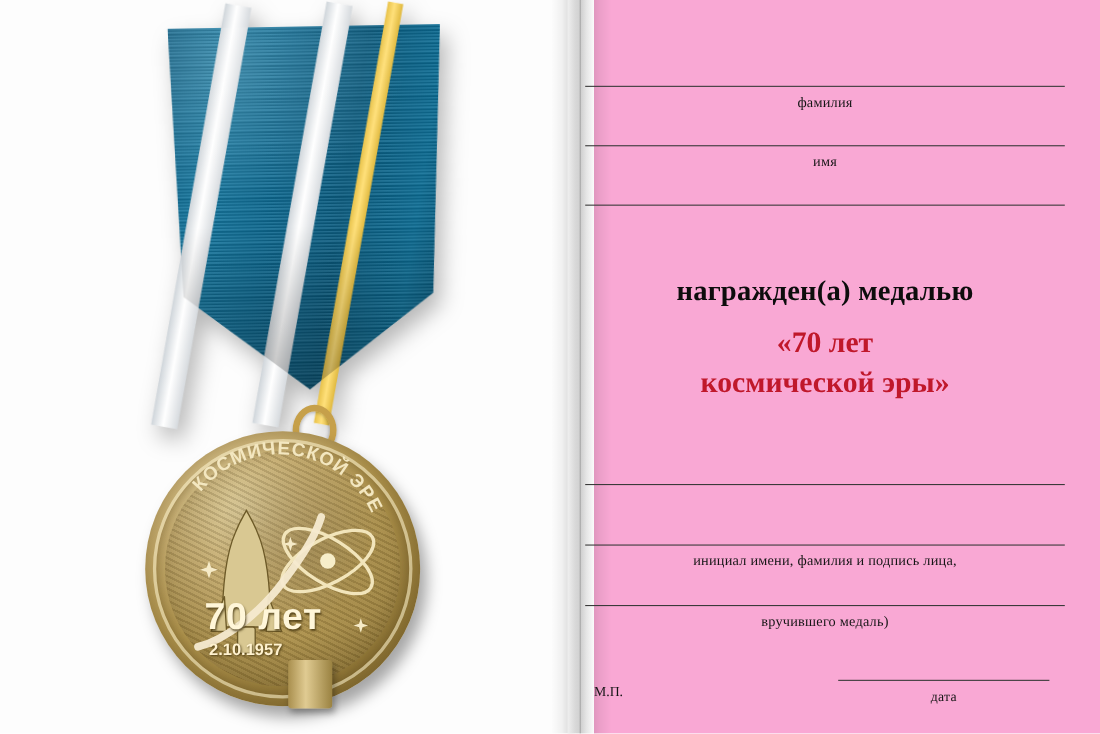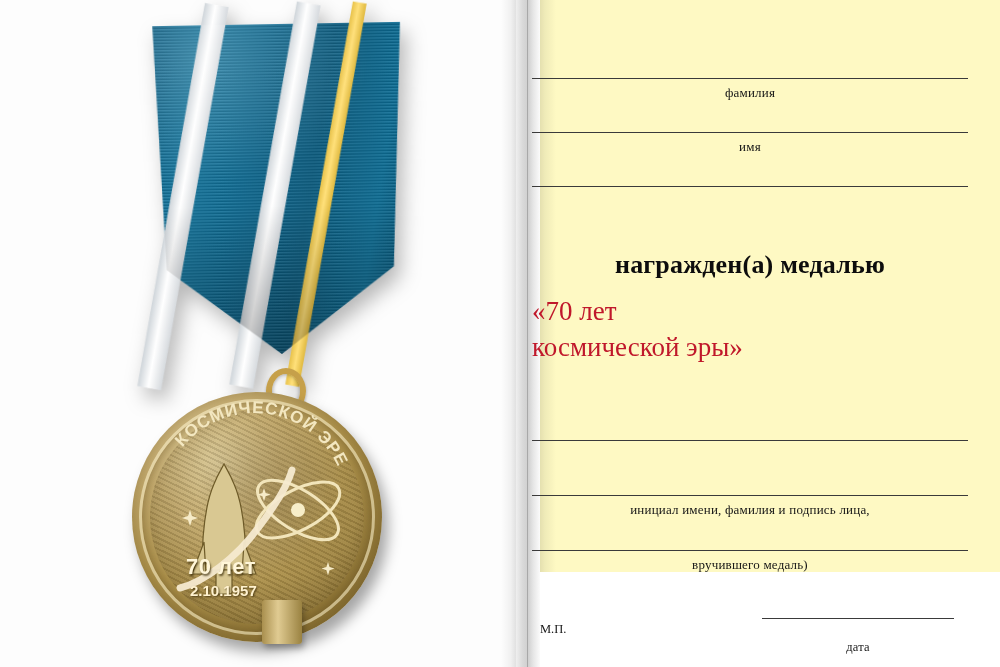--- a/index.html
+++ b/index.html
@@ -41,22 +41,22 @@
     position: absolute;
     left: 527px; top: 0;
     width: 1px; height: 667px;
     background: rgba(120,120,120,0.45);
   }
 
   
   .leaf-right {
     position: absolute;
     left: 540px; top: 0;
-    width: 460px; height: 572px;
-    background: #fef9c3;
+    width: 460px; height: 667px;
+    background: #f9a8d4;
   }
   .leaf-right::before{
     content:"";
     position:absolute; left:0; top:0; bottom:0; width:16px;
     background: linear-gradient(to left, rgba(0,0,0,0.0) 0%, rgba(0,0,0,0.06) 70%, rgba(0,0,0,0.10) 100%);
   }
 
   .field {
     position: absolute;
     left: -8px;
@@ -82,42 +82,43 @@
     text-align: center;
     font-size: 26px;
     font-weight: bold;
     color: #0d0d0d;
     letter-spacing: 0.2px;
   }
   .medal-name {
     position: absolute;
     left: -8px;
     width: 436px;
+    text-align: center;
     font-size: 27px;
-    font-weight: normal;
+    font-weight: bold;
     color: #c0182b;
     line-height: 1.28;
   }
 
   .mp {
     position: absolute;
     left: 0px;
     top: 622px;
     font-size: 12.5px;
     color: #161616;
   }
   .date-field {
     position: absolute;
     left: 222px;
     top: 618px;
     width: 192px;
     text-align: center;
   }
   .date-field .rule { border-top: 1px solid #3a3a3a; }
-  .date-field .caption { font-size: 12.5px; margin-top: 21px; }
+  .date-field .caption { font-size: 12.5px; margin-top: 7px; }
 
   
   .medal-wrap {
     position: absolute;
     left: 100px; top: 10px;
     width: 340px; height: 640px;
   }
 
   
   .ribbon {
@@ -199,25 +200,24 @@
     font-weight: bold;
     font-size: 17px;
     fill: #f3e7c0;
     letter-spacing: 1px;
   }
   .disc-70 {
     position: absolute;
     left: 54px; top: 150px;
     font-family: "Liberation Sans", sans-serif;
     font-weight: bold;
-    font-size: 22px;
+    font-size: 34px;
     color: #fff6d9;
     text-shadow: 1px 2px 2px rgba(60,45,10,0.75);
     letter-spacing: 0.5px;
-    margin-top: 12px;
   }
   .disc-date {
     position: absolute;
     left: 58px; top: 190px;
     font-family: "Liberation Sans", sans-serif;
     font-weight: bold;
     font-size: 15px;
     color: #fff2cf;
     background: rgba(150,40,40,0.0);
     text-shadow: 1px 1px 2px rgba(60,45,10,0.8);

